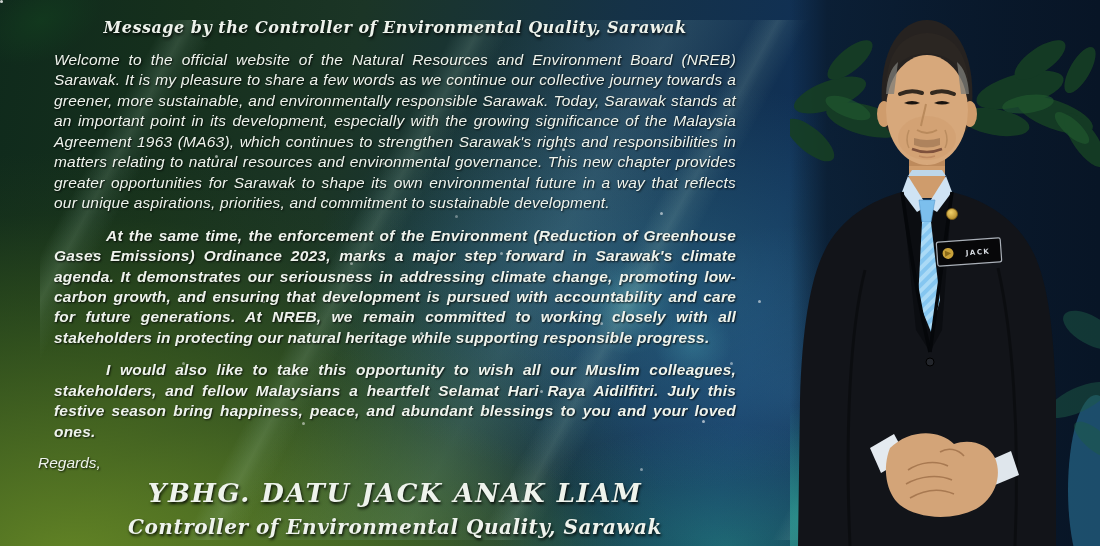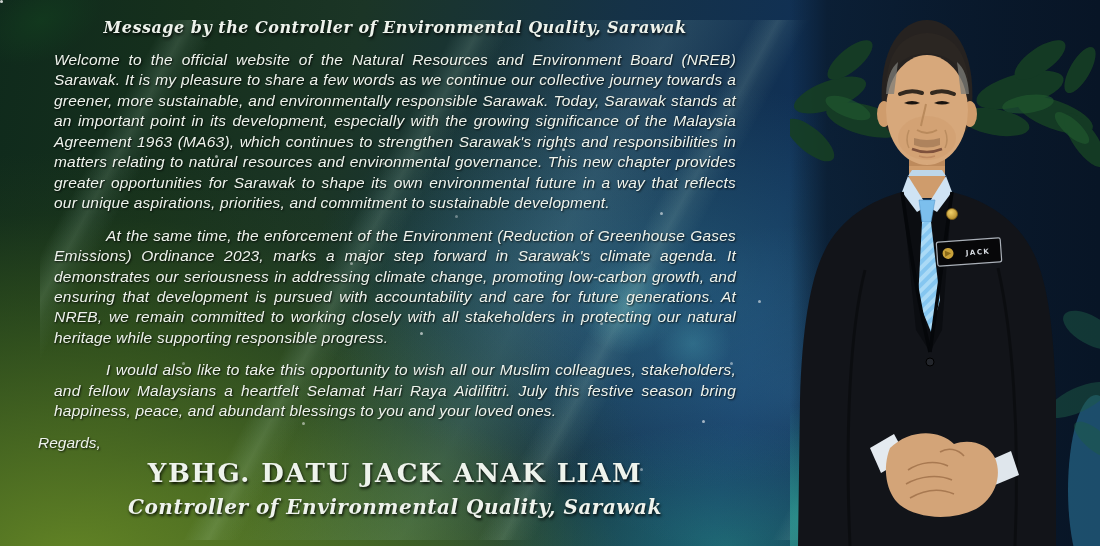--- a/index.html
+++ b/index.html
@@ -53,24 +53,24 @@
   .content{position:absolute;left:38px;top:10px;width:714px;color:#eef3ec;}
   .title{
     font-family:"DejaVu Serif",serif;font-style:italic;font-weight:bold;
     font-size:16px;text-align:center;margin:8px 0 13px;letter-spacing:.5px;
     text-shadow:1px 2px 3px rgba(0,0,0,.85);
   }
   .para{
     font-style:italic;font-size:15.5px;line-height:1.32;text-align:justify;
     margin:0 16px 12px;letter-spacing:.2px;text-shadow:1px 1px 2px rgba(0,0,0,.8);
   }
-  .para.indent{text-indent:52px;}
+  .para.indent{text-indent:52px;font-weight:bold;}
   .regards{font-style:italic;font-size:15.5px;margin:8px 0 6px;text-shadow:1px 1px 2px rgba(0,0,0,.8);}
   .sig-name{
-    font-family:"DejaVu Serif",serif;font-weight:bold;
+    font-family:"DejaVu Serif",serif;font-style:italic;font-weight:bold;
     font-size:26px;text-align:center;letter-spacing:1.5px;margin-top:2px;
     text-shadow:1px 2px 3px rgba(0,0,0,.85);
   }
   .sig-title{
     font-family:"DejaVu Serif",serif;font-style:italic;font-weight:bold;
     font-size:20px;text-align:center;margin-top:7px;letter-spacing:.5px;
     text-shadow:1px 2px 3px rgba(0,0,0,.85);
   }
 </style>
 </head>

